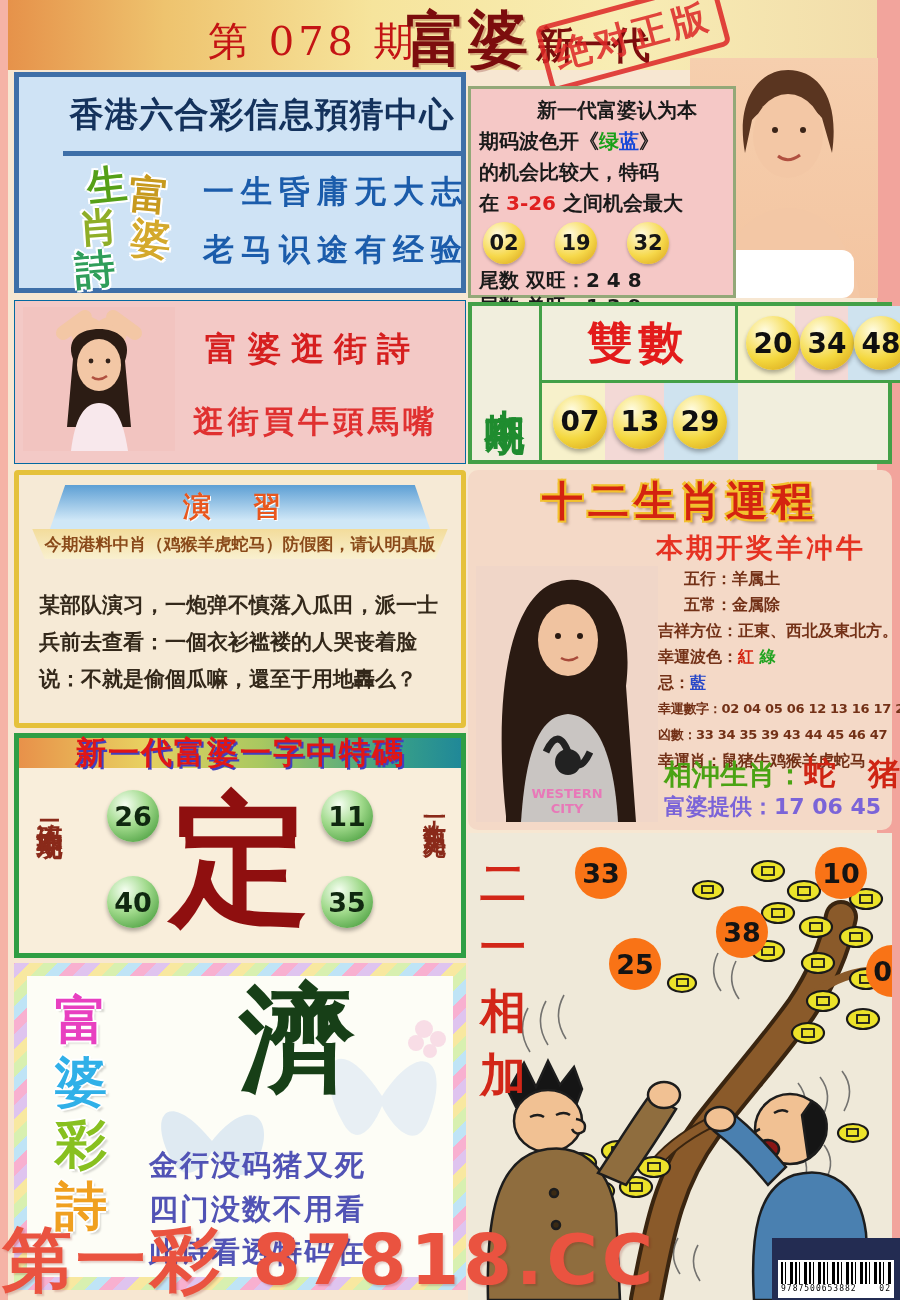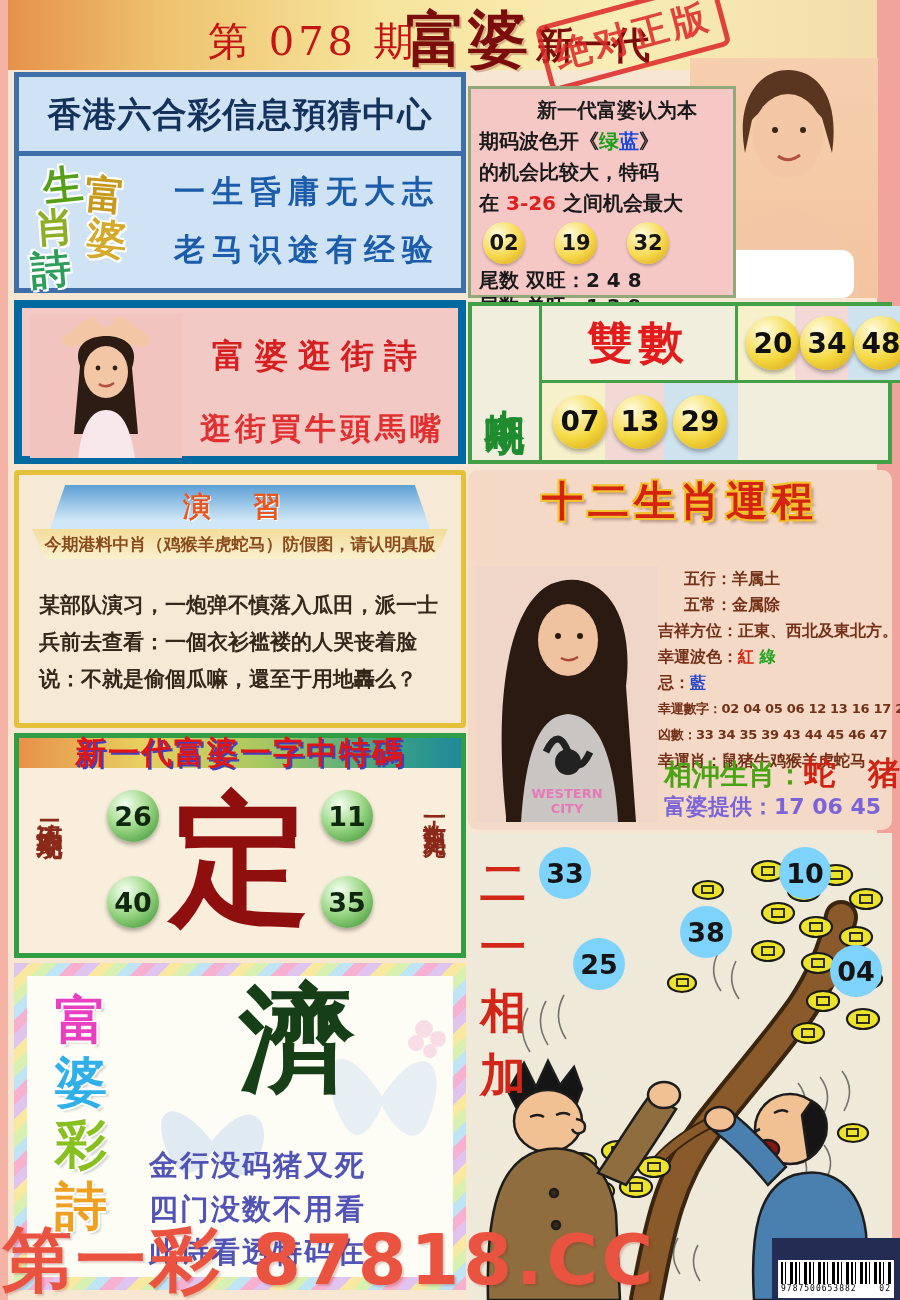--- a/index.html
+++ b/index.html
@@ -15,21 +15,21 @@
     font-size:40px;color:#c41414;letter-spacing:4px;white-space:nowrap;}
   .brand{position:absolute;left:398px;top:0px;font-size:60px;font-weight:900;color:#7c0d0d;
     letter-spacing:2px;text-shadow:2px 2px 0 rgba(120,20,20,.25);font-family:Liberation Serif, serif;}
   .edition{position:absolute;left:528px;top:20px;font-size:38px;font-weight:900;color:#7c0d0d;}
   .stamp{position:absolute;left:532px;top:2px;width:176px;height:58px;border:5px solid #dd2626;
     border-radius:8px;transform:rotate(-15deg);display:flex;align-items:center;justify-content:center;
     font-size:36px;font-weight:900;color:#dd2626;letter-spacing:4px;opacity:.85;}
 
   
   .info-center{position:absolute;left:14px;top:72px;width:452px;height:221px;
-    border:5px solid #3e6fa8;background:#cfe3f5;box-sizing:border-box;}
+    border:5px solid #3e6fa8;background:#cfe3f5;box-sizing:border-box;padding-left:44px;}
   .ic-header{height:74px;line-height:74px;text-align:center;font-size:34px;font-weight:900;
     color:#14325c;border-bottom:5px solid #3e6fa8;letter-spacing:1px;}
   .ic-body{position:relative;height:132px;}
   .zc{position:absolute;font-size:40px;font-weight:900;
     text-shadow:-2px 0 #fff,2px 0 #fff,0 -2px #fff,0 2px #fff,2px 2px #fff,-2px -2px #fff;}
   .zc0{left:24px;top:2px;color:#55a018;transform:rotate(-6deg);}
   .zc1{left:66px;top:12px;color:#c79a1e;transform:rotate(5deg);}
   .zc2{left:16px;top:44px;color:#8fae27;transform:rotate(-4deg);}
   .zc3{left:68px;top:56px;color:#d4a92c;transform:rotate(6deg);}
   .zc4{left:12px;top:86px;color:#2f9e5a;transform:rotate(-5deg);}
@@ -47,21 +47,21 @@
     background:radial-gradient(circle at 35% 30%,#fffbe2,#f6d84a 55%,#dba81e 92%);
     font-size:21px;font-weight:900;color:#161616;box-shadow:0 2px 3px rgba(0,0,0,.25);}
   .fc-tail{font-size:20px;line-height:26px;white-space:nowrap;}
 
   
   .photo-top{position:absolute;left:690px;top:58px;width:188px;height:240px;
     background:linear-gradient(180deg,#f6cfae,#f3c4a0);}
 
   
   .street{position:absolute;left:14px;top:300px;width:452px;height:164px;box-sizing:border-box;
-    border:8px solid #0369a1;background:#f3c9c6;}
+    border:1px solid #0369a1;background:#f3c9c6;}
   .street-photo{position:absolute;left:8px;top:6px;width:152px;height:144px;overflow:hidden;}
   .street-title{position:absolute;left:190px;top:26px;font-size:33px;font-weight:900;color:#d61f1f;
     letter-spacing:10px;white-space:nowrap;}
   .street-line{position:absolute;left:178px;top:100px;font-size:31px;font-weight:900;color:#e03030;
     letter-spacing:4px;white-space:nowrap;}
 
   
   .benqi{position:absolute;left:468px;top:302px;width:424px;height:162px;box-sizing:border-box;
     border:4px solid #43a047;background:#f1eedd;display:grid;
     grid-template-columns:70px 196px 1fr;grid-template-rows:1fr 1fr;}
@@ -133,22 +133,22 @@
   .pbc2{top:134px;color:#88c020;} .pbc3{top:196px;color:#f0a020;}
   .pb-word{position:absolute;left:212px;top:-4px;font-size:116px;font-weight:900;color:#173f17;line-height:1.15;}
   .pb-lines{position:absolute;left:122px;top:168px;font-size:29px;font-weight:800;color:#5153b5;
     line-height:1.5;letter-spacing:2px;white-space:nowrap;}
   .pb-deco{position:absolute;opacity:.45;}
 
   
   .comic{position:absolute;left:468px;top:833px;width:424px;height:467px;background:#efe9d9;overflow:hidden;}
   .c-vert{position:absolute;left:12px;color:#d22618;font-size:46px;font-weight:900;}
   .cv0{top:20px;} .cv1{top:84px;} .cv2{top:148px;} .cv3{top:212px;}
-  .c-num{position:absolute;width:52px;height:52px;border-radius:50%;background:#7dd3fc;display:flex;
-    align-items:center;justify-content:center;font-size:27px;font-weight:900;color:#141414;}
+  .c-num{position:absolute;width:52px;height:52px;border-radius:50%;background:#f97316;display:flex;
+    align-items:center;justify-content:center;font-size:27px;font-weight:900;color:#141414;margin-left:36px;}
   .cn0{left:71px;top:14px;} .cn1{left:311px;top:14px;} .cn2{left:212px;top:73px;}
   .cn3{left:105px;top:105px;} .cn4{left:362px;top:112px;}
 
   
   .barcode-area{position:absolute;left:772px;top:1238px;width:128px;height:62px;background:#232c52;
     display:flex;align-items:flex-end;justify-content:center;}
   .barcode-white{width:116px;height:38px;background:#fff;margin-bottom:2px;padding:2px 3px;box-sizing:border-box;}
   .bars{height:22px;background:repeating-linear-gradient(90deg,#000 0 2px,#fff 2px 4px,#000 4px 5px,#fff 5px 9px,#000 9px 12px,#fff 12px 14px);}
   .bc-digits{display:flex;justify-content:space-between;font-size:8px;color:#000;letter-spacing:1px;
     font-family:"DejaVu Sans Mono",monospace;}
@@ -254,20 +254,21 @@
   </div>
 
   <div class="drill">
     <div class="drill-banner">演 習</div>
     <div class="drill-sub">今期港料中肖（鸡猴羊虎蛇马）防假图，请认明真版</div>
     <div class="drill-body">某部队演习，一炮弹不慎落入瓜田，派一士兵前去查看：一個衣衫褴褛的人哭丧着脸说：不就是偷個瓜嘛，還至于用地轟么？</div>
   </div>
 
   <div class="zodiac-box">
     <div class="z-title">十二生肖運程</div>
+    <div class="z-sub">本期开奖羊冲牛</div>
     <div class="z-photo">
       <svg width="182" height="256" viewBox="0 0 182 256">
         <rect width="182" height="256" fill="#f0d6c8"></rect>
         <path d="M30 250 C18 140 30 40 75 18 C120 0 160 40 150 120 L160 256 L30 256 Z" fill="#2a1a12"></path>
         <ellipse cx="92" cy="74" rx="30" ry="36" fill="#f0c3a0"></ellipse>
         <circle cx="82" cy="70" r="3" fill="#2a1a12"></circle>
           <circle cx="104" cy="70" r="3" fill="#2a1a12"></circle>
         <path d="M85 92 Q93 97 102 91" stroke="#a84a3a" stroke-width="2.5" fill="none"></path>
         <path d="M45 256 C50 180 65 150 92 148 C120 150 138 185 142 256 Z" fill="#c9c5c2"></path>
         <path d="M70 186 q12 -26 22 0 q10 26 22 0" stroke="#222" stroke-width="7" fill="none"></path>

